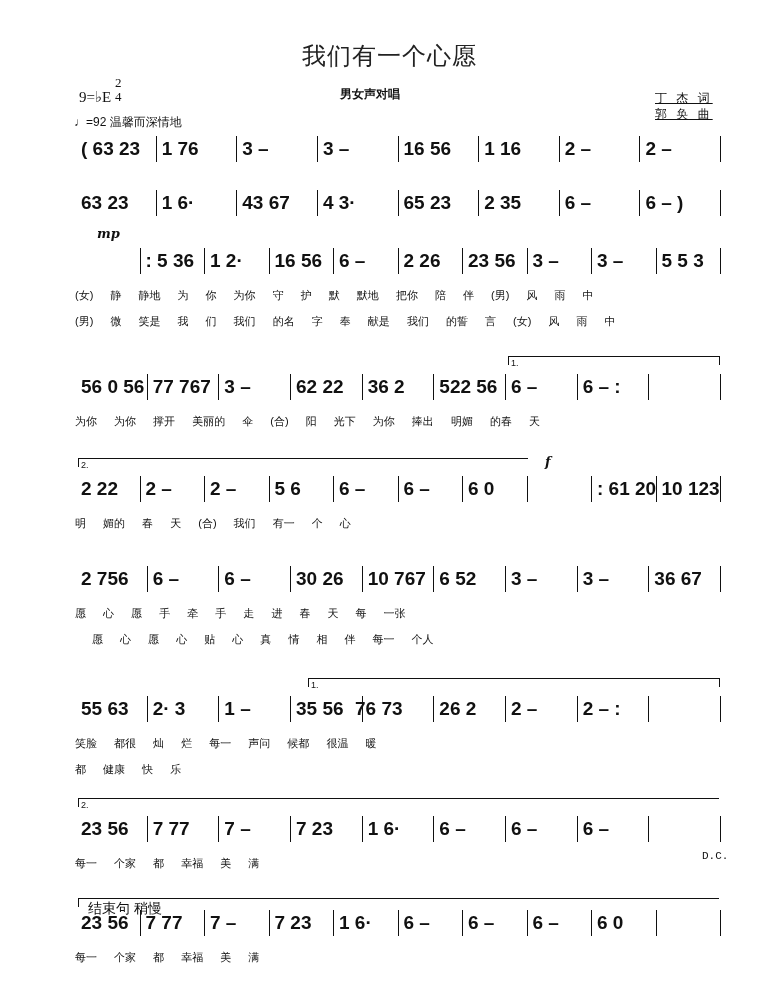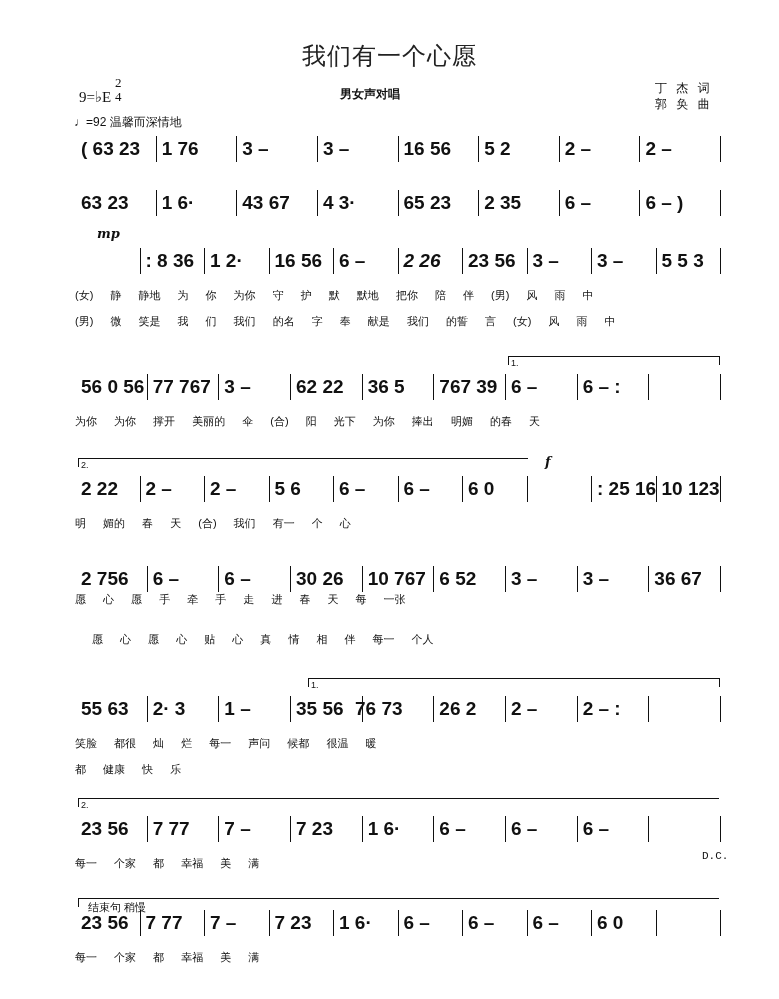--- a/index.html
+++ b/index.html
@@ -2,27 +2,27 @@
 <html><head>
 <meta charset="utf-8">
 <style>
   html,body{margin:0;padding:0;background:#fff;}
   body{width:779px;height:999px;position:relative;overflow:hidden;font-family:"Liberation Sans","DejaVu Sans",sans-serif;color:#111;}
   .title{position:absolute;top:40px;left:0;width:779px;text-align:center;font-family:"DejaVu Serif","Liberation Serif",serif;font-size:24px;color:#222;letter-spacing:1px;}
   .key{position:absolute;top:88px;left:79px;font-family:"Liberation Serif",serif;font-size:15px;}
   .timesig{position:absolute;top:76px;left:115px;font-family:"Liberation Serif",serif;font-size:13px;line-height:14px;text-align:center;}
   .tempo{position:absolute;top:114px;left:74px;font-size:12px;}
   .subtitle{position:absolute;top:86px;left:340px;font-size:12px;font-weight:bold;}
-  .credits{position:absolute;top:80px;left:655px;font-size:12px;line-height:16px;letter-spacing:3px;}
+  .credits{position:absolute;top:90px;left:655px;font-size:12px;line-height:16px;letter-spacing:3px;text-decoration:underline;}
   .row{position:absolute;left:0;width:779px;}
   .notes{position:absolute;font-size:19px;font-weight:bold;white-space:nowrap;}
   .tok{position:absolute;top:0;}
   .bar{position:absolute;width:1px;background:#111;}
   .lyr{position:absolute;font-size:11px;white-space:nowrap;}
-  .mark{position:absolute;font-size:11px;}
+  .mark{position:absolute;font-size:14px;}
   .volta{position:absolute;border-top:1px solid #111;border-left:1px solid #111;height:8px;}
   .volta.r{border-right:1px solid #111;}
   .vlbl{position:absolute;font-size:9px;}
   .dyn{position:absolute;font-family:"DejaVu Serif",serif;font-style:italic;font-weight:bold;font-size:13px;}
   .dc{position:absolute;font-family:"Liberation Mono",monospace;font-size:11px;}
 </style>
 </head>
 <body>
 
 <div class="title">我们有一个心愿</div>
@@ -47,21 +47,21 @@
       <div class="bar" style="left: 478.125px; top: -2px; height: 26px;"></div>
       <div class="bar" style="left: 558.75px; top: -2px; height: 26px;"></div>
       <div class="bar" style="left: 639.375px; top: -2px; height: 26px;"></div>
       <div class="bar" style="left: 720px; top: -2px; height: 26px;"></div>
       <div class="notes" style="left: 75px; width: 645px; top: 0px;">
         <span class="tok" style="left: 6px;">(  63  23</span>
         <span class="tok" style="left: 86.625px;">1  76</span>
         <span class="tok" style="left: 167.25px;">3  –</span>
         <span class="tok" style="left: 247.875px;">3  –</span>
         <span class="tok" style="left: 328.5px;">16  56</span>
-        <span class="tok" style="left: 409.125px;">5  2</span>
+        <span class="tok" style="left: 409.125px;">1  16</span>
         <span class="tok" style="left: 489.75px;">2  –</span>
         <span class="tok" style="left: 570.375px;">2  –</span>
       </div>
     </div>
     <div class="row" style="top: 192px;">
       <div class="bar" style="left: 155.625px; top: -2px; height: 26px;"></div>
       <div class="bar" style="left: 236.25px; top: -2px; height: 26px;"></div>
       <div class="bar" style="left: 316.875px; top: -2px; height: 26px;"></div>
       <div class="bar" style="left: 397.5px; top: -2px; height: 26px;"></div>
       <div class="bar" style="left: 478.125px; top: -2px; height: 26px;"></div>
@@ -85,25 +85,25 @@
       <div class="bar" style="left: 204px; top: -2px; height: 26px;"></div>
       <div class="bar" style="left: 268.5px; top: -2px; height: 26px;"></div>
       <div class="bar" style="left: 333px; top: -2px; height: 26px;"></div>
       <div class="bar" style="left: 397.5px; top: -2px; height: 26px;"></div>
       <div class="bar" style="left: 462px; top: -2px; height: 26px;"></div>
       <div class="bar" style="left: 526.5px; top: -2px; height: 26px;"></div>
       <div class="bar" style="left: 591px; top: -2px; height: 26px;"></div>
       <div class="bar" style="left: 655.5px; top: -2px; height: 26px;"></div>
       <div class="bar" style="left: 720px; top: -2px; height: 26px;"></div>
       <div class="notes" style="left: 75px; width: 645px; top: 0px;">
-        <span class="tok" style="left: 70.5px;">:  8  36</span>
+        <span class="tok" style="left: 70.5px;">:  5  36</span>
         <span class="tok" style="left: 135px;">1  2·</span>
         <span class="tok" style="left: 199.5px;">16  56</span>
         <span class="tok" style="left: 264px;">6  –</span>
-        <span class="tok" style="left: 328.5px; font-style: italic;">2  26</span>
+        <span class="tok" style="left: 328.5px;">2  26</span>
         <span class="tok" style="left: 393px;">23  56</span>
         <span class="tok" style="left: 457.5px;">3  –</span>
         <span class="tok" style="left: 522px;">3  –</span>
         <span class="tok" style="left: 586.5px;">5  5  3</span>
       </div>
       <div class="lyr" style="left: 75px; top: 38px; word-spacing: 14px;">(女) 静 静地 为 你 为你 守 护 默 默地 把你 陪 伴 (男) 风 雨 中</div>
       <div class="lyr" style="left: 75px; top: 64px; word-spacing: 14px; text-align: center;">(男) 微 笑是 我 们 我们 的名 字 奉 献是 我们 的誓 言 (女) 风 雨 中</div>
     </div>
     <div class="row" style="top: 376px;">
       <div class="volta r" style="left: 508px; width: 210px; top: -20px;"></div>
@@ -115,22 +115,22 @@
       <div class="bar" style="left: 433.333px; top: -2px; height: 26px;"></div>
       <div class="bar" style="left: 505px; top: -2px; height: 26px;"></div>
       <div class="bar" style="left: 576.667px; top: -2px; height: 26px;"></div>
       <div class="bar" style="left: 648.333px; top: -2px; height: 26px;"></div>
       <div class="bar" style="left: 720px; top: -2px; height: 26px;"></div>
       <div class="notes" style="left: 75px; width: 645px; top: 0px;">
         <span class="tok" style="left: 6px;">56  0  56</span>
         <span class="tok" style="left: 77.6667px;">77  767</span>
         <span class="tok" style="left: 149.333px;">3  –</span>
         <span class="tok" style="left: 221px;">62  22</span>
-        <span class="tok" style="left: 292.667px;">36  5</span>
-        <span class="tok" style="left: 364.333px;">767  39</span>
+        <span class="tok" style="left: 292.667px;">36  2</span>
+        <span class="tok" style="left: 364.333px;">522  56</span>
         <span class="tok" style="left: 436px;">6  –</span>
         <span class="tok" style="left: 507.667px;">6  –  :</span>
       </div>
       <div class="lyr" style="left: 75px; top: 38px; word-spacing: 14px;">为你 为你 撑开 美丽的 伞 (合) 阳 光下 为你 捧出 明媚 的春 天</div>
     </div>
     <div class="row" style="top: 478px;">
       <div class="volta" style="left: 78px; width: 449px; top: -20px;"></div>
       <span class="vlbl" style="left: 81px; top: -18px;">2.</span>
       <span class="dyn" style="left: 545px; top: -24px;">f</span>
       <div class="bar" style="left: 139.5px; top: -2px; height: 26px;"></div>
@@ -144,21 +144,21 @@
       <div class="bar" style="left: 655.5px; top: -2px; height: 26px;"></div>
       <div class="bar" style="left: 720px; top: -2px; height: 26px;"></div>
       <div class="notes" style="left: 75px; width: 645px; top: 0px;">
         <span class="tok" style="left: 6px;">2  22</span>
         <span class="tok" style="left: 70.5px;">2  –</span>
         <span class="tok" style="left: 135px;">2  –</span>
         <span class="tok" style="left: 199.5px;">5  6</span>
         <span class="tok" style="left: 264px;">6  –</span>
         <span class="tok" style="left: 328.5px;">6  –</span>
         <span class="tok" style="left: 393px;">6  0</span>
-        <span class="tok" style="left: 522px;">:  25  16</span>
+        <span class="tok" style="left: 522px;">:  61  20</span>
         <span class="tok" style="left: 586.5px;">10  123</span>
       </div>
       <div class="lyr" style="left: 75px; top: 38px; word-spacing: 14px;">明 媚的 春 天 (合) 我们 有一 个 心</div>
     </div>
     <div class="row" style="top: 568px;">
       <div class="bar" style="left: 146.667px; top: -2px; height: 26px;"></div>
       <div class="bar" style="left: 218.333px; top: -2px; height: 26px;"></div>
       <div class="bar" style="left: 290px; top: -2px; height: 26px;"></div>
       <div class="bar" style="left: 361.667px; top: -2px; height: 26px;"></div>
       <div class="bar" style="left: 433.333px; top: -2px; height: 26px;"></div>
@@ -170,21 +170,21 @@
         <span class="tok" style="left: 6px;">2  756</span>
         <span class="tok" style="left: 77.6667px;">6  –</span>
         <span class="tok" style="left: 149.333px;">6  –</span>
         <span class="tok" style="left: 221px;">30  26</span>
         <span class="tok" style="left: 292.667px;">10  767</span>
         <span class="tok" style="left: 364.333px;">6  52</span>
         <span class="tok" style="left: 436px;">3  –</span>
         <span class="tok" style="left: 507.667px;">3  –</span>
         <span class="tok" style="left: 579.333px;">36  67</span>
       </div>
-      <div class="lyr" style="left: 75px; top: 24px; word-spacing: 14px;">愿 心 愿 手 牵 手 走 进 春 天 每 一张</div>
+      <div class="lyr" style="left: 75px; top: 38px; word-spacing: 14px;">愿 心 愿 手 牵 手 走 进 春 天 每 一张</div>
       <div class="lyr" style="left: 92px; top: 64px; word-spacing: 14px;">愿 心 愿 心 贴 心 真 情 相 伴 每一 个人</div>
     </div>
     <div class="row" style="top: 698px;">
       <div class="volta r" style="left: 308px; width: 410px; top: -20px;"></div>
       <span class="vlbl" style="left: 311px; top: -18px;">1.</span>
       <div class="bar" style="left: 146.667px; top: -2px; height: 26px;"></div>
       <div class="bar" style="left: 218.333px; top: -2px; height: 26px;"></div>
       <div class="bar" style="left: 290px; top: -2px; height: 26px;"></div>
       <div class="bar" style="left: 361.667px; top: -2px; height: 26px;"></div>
       <div class="bar" style="left: 433.333px; top: -2px; height: 26px;"></div>

